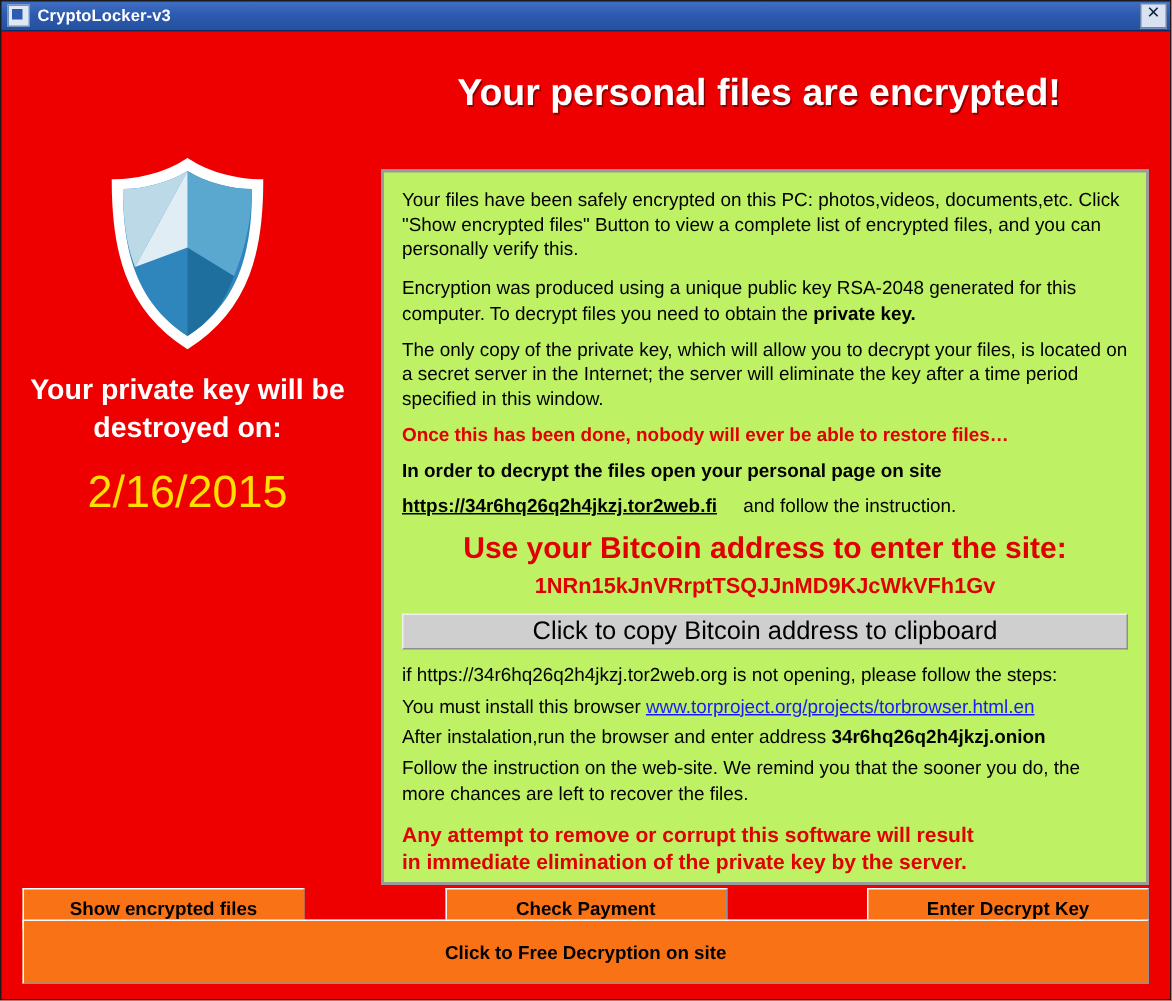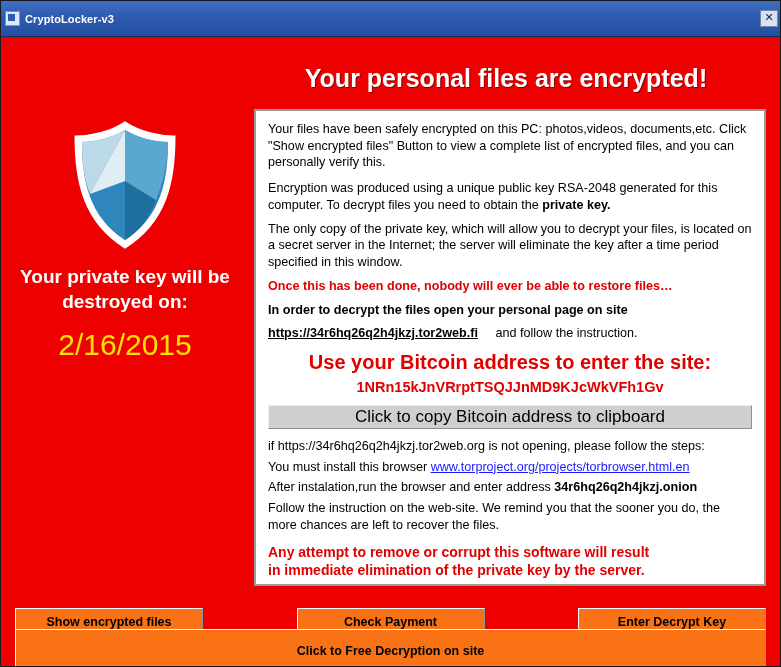--- a/index.html
+++ b/index.html
@@ -14,21 +14,21 @@
     position: relative;
     width: 781px;
     height: 667px;
     box-sizing: border-box;
     background: #ee0000;
     border: 1px solid #1a1a1a;
     overflow: hidden;
   }
   
   .titlebar {
-    height: 36px;
+    height: 20px;
     background: linear-gradient(to bottom, #3f6fc4 0%, #2e5bb0 45%, #24509f 100%);
     display: flex;
     align-items: center;
     padding: 0 2px 0 4px;
     box-sizing: border-box;
     border-bottom: 1px solid #0c2d66;
   }
   .titlebar .app-icon {
     width: 13px;
     height: 13px;
@@ -107,25 +107,25 @@
   .deadline {
     margin-top: 14px;
     font-size: 30px;
     font-weight: normal;
     color: #ffe000;
   }
   
   .panel {
     position: absolute;
     left: 253px;
-    top: 72px;
+    top: 92px;
     width: 512px;
     height: 477px;
     box-sizing: border-box;
-    background: #ffffff;
+    background: #bef264;
     border: 2px solid #9a9a9a;
     padding: 10px 12px 8px 12px;
     color: #000000;
     font-size: 12.6px;
     line-height: 1.33;
     overflow: hidden;
   }
   .panel p {
     margin: 0 0 9px 0;
   }

